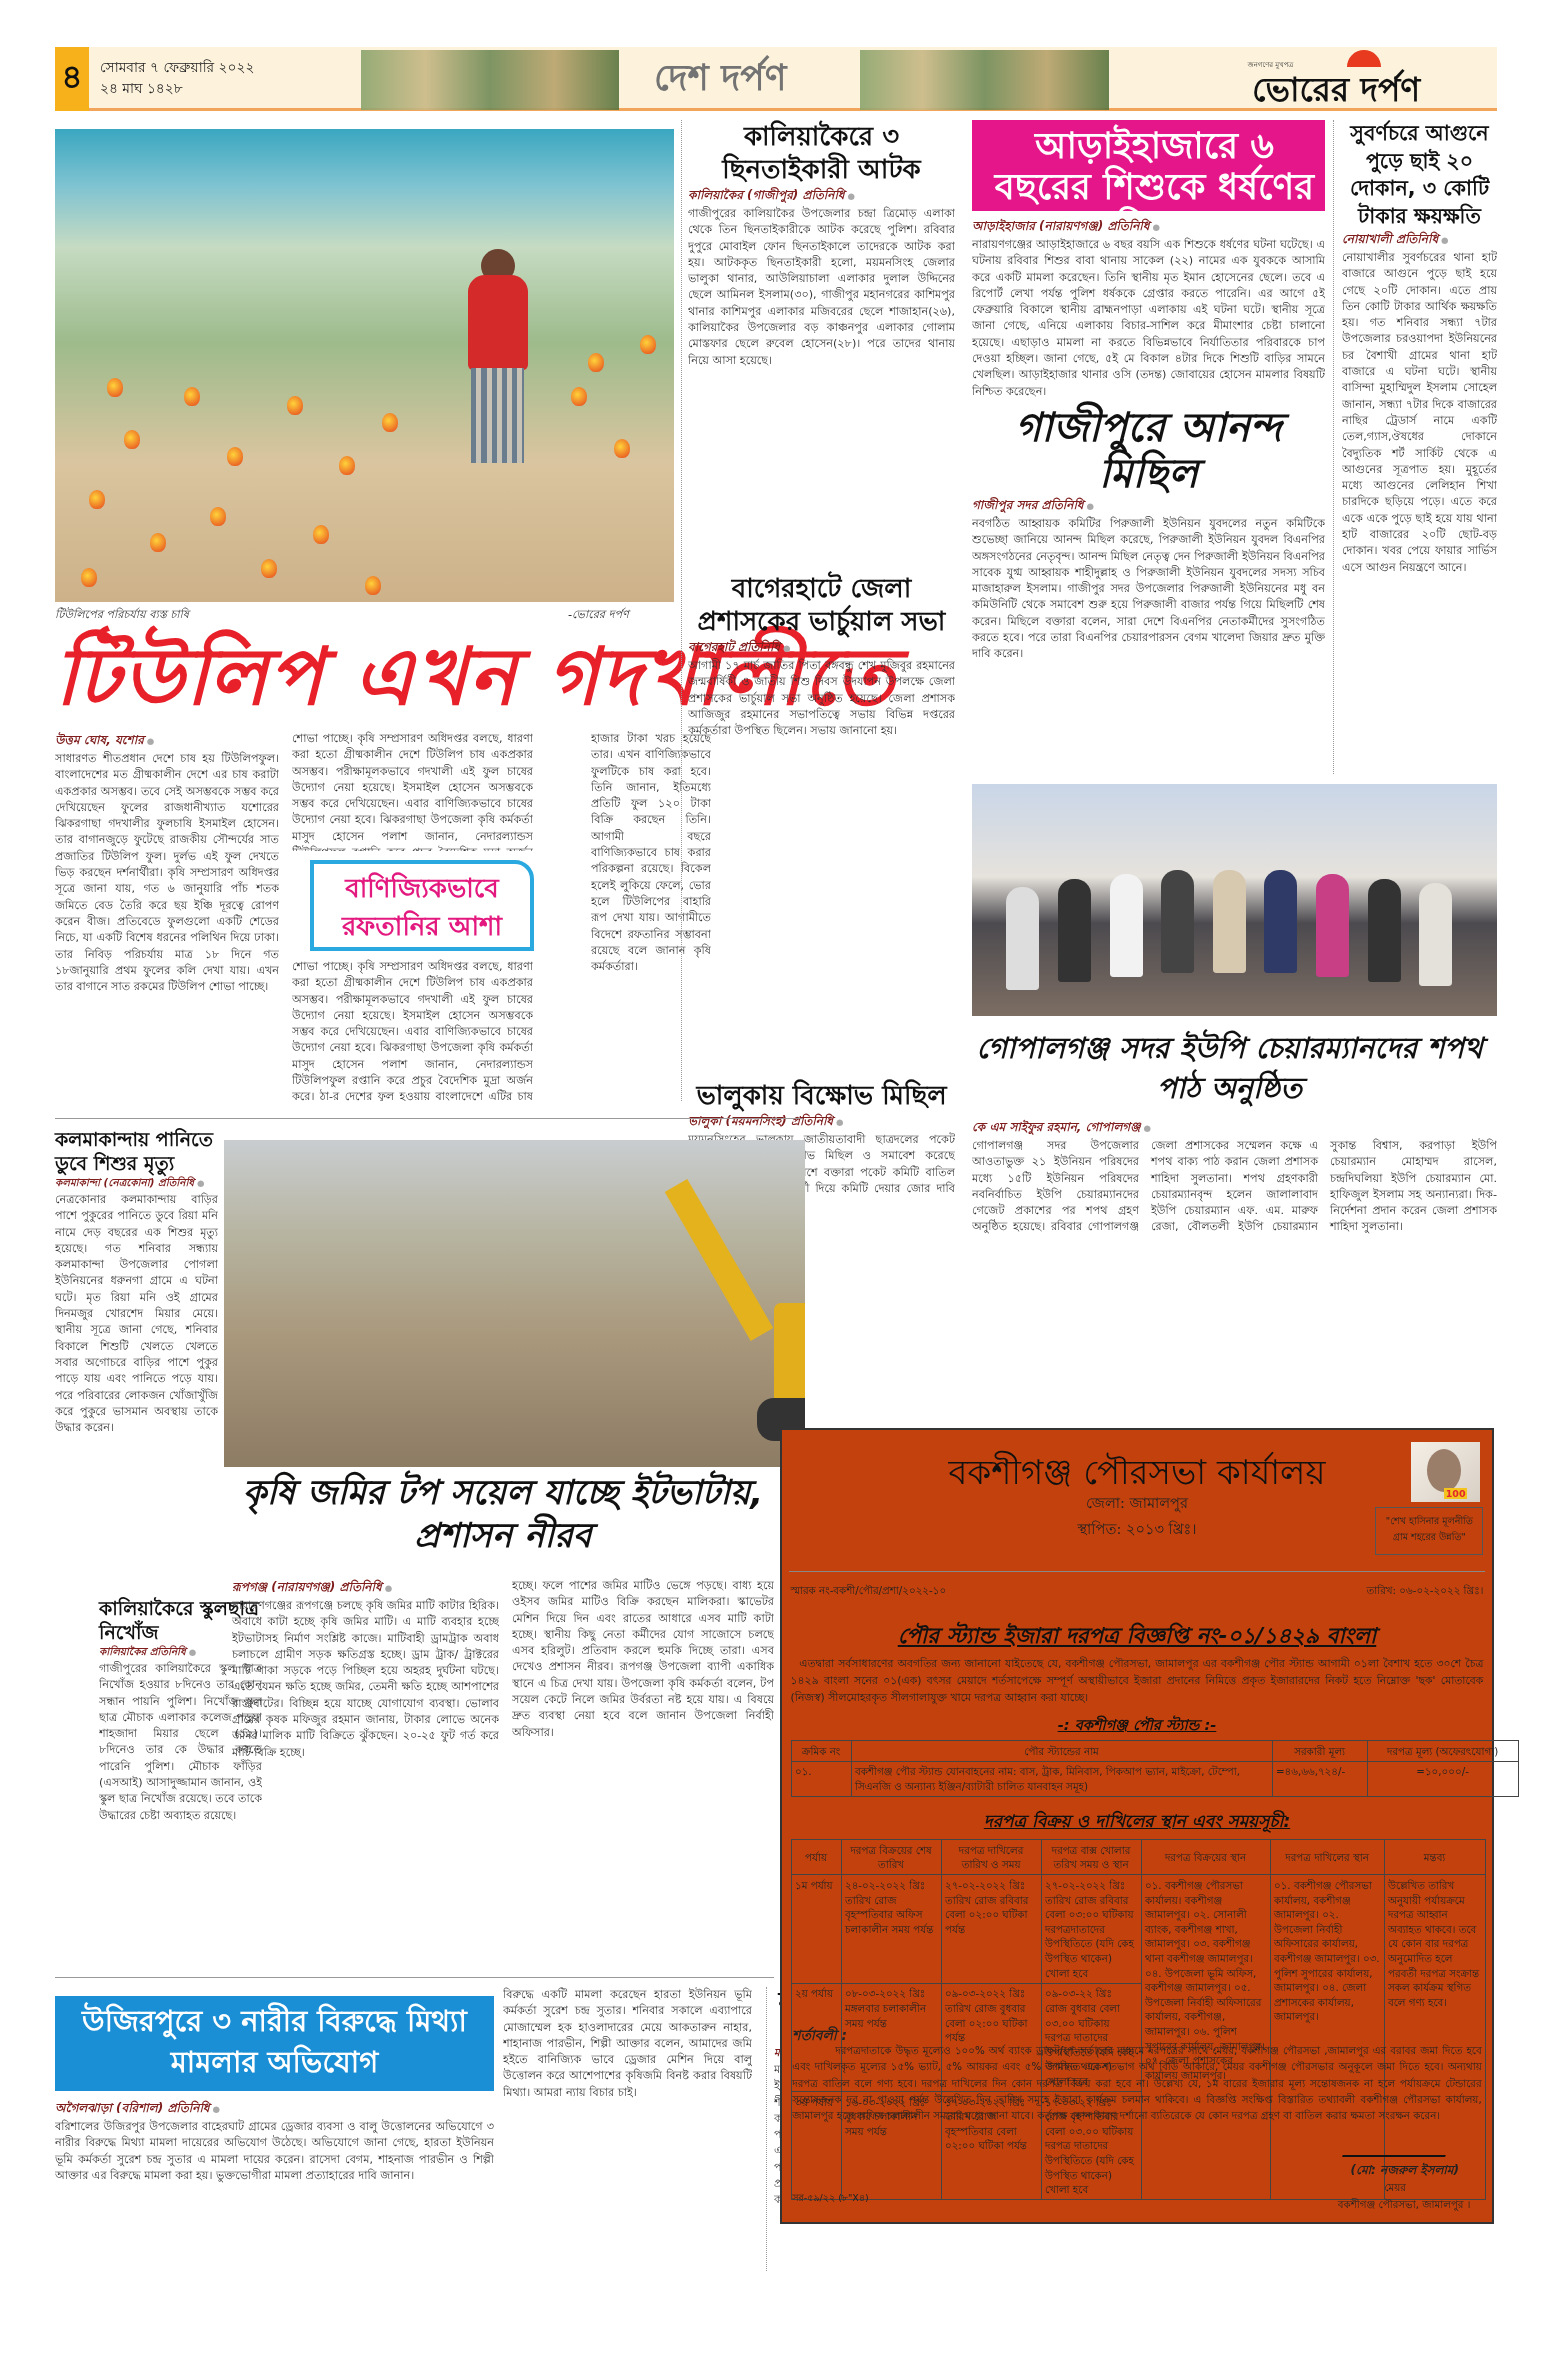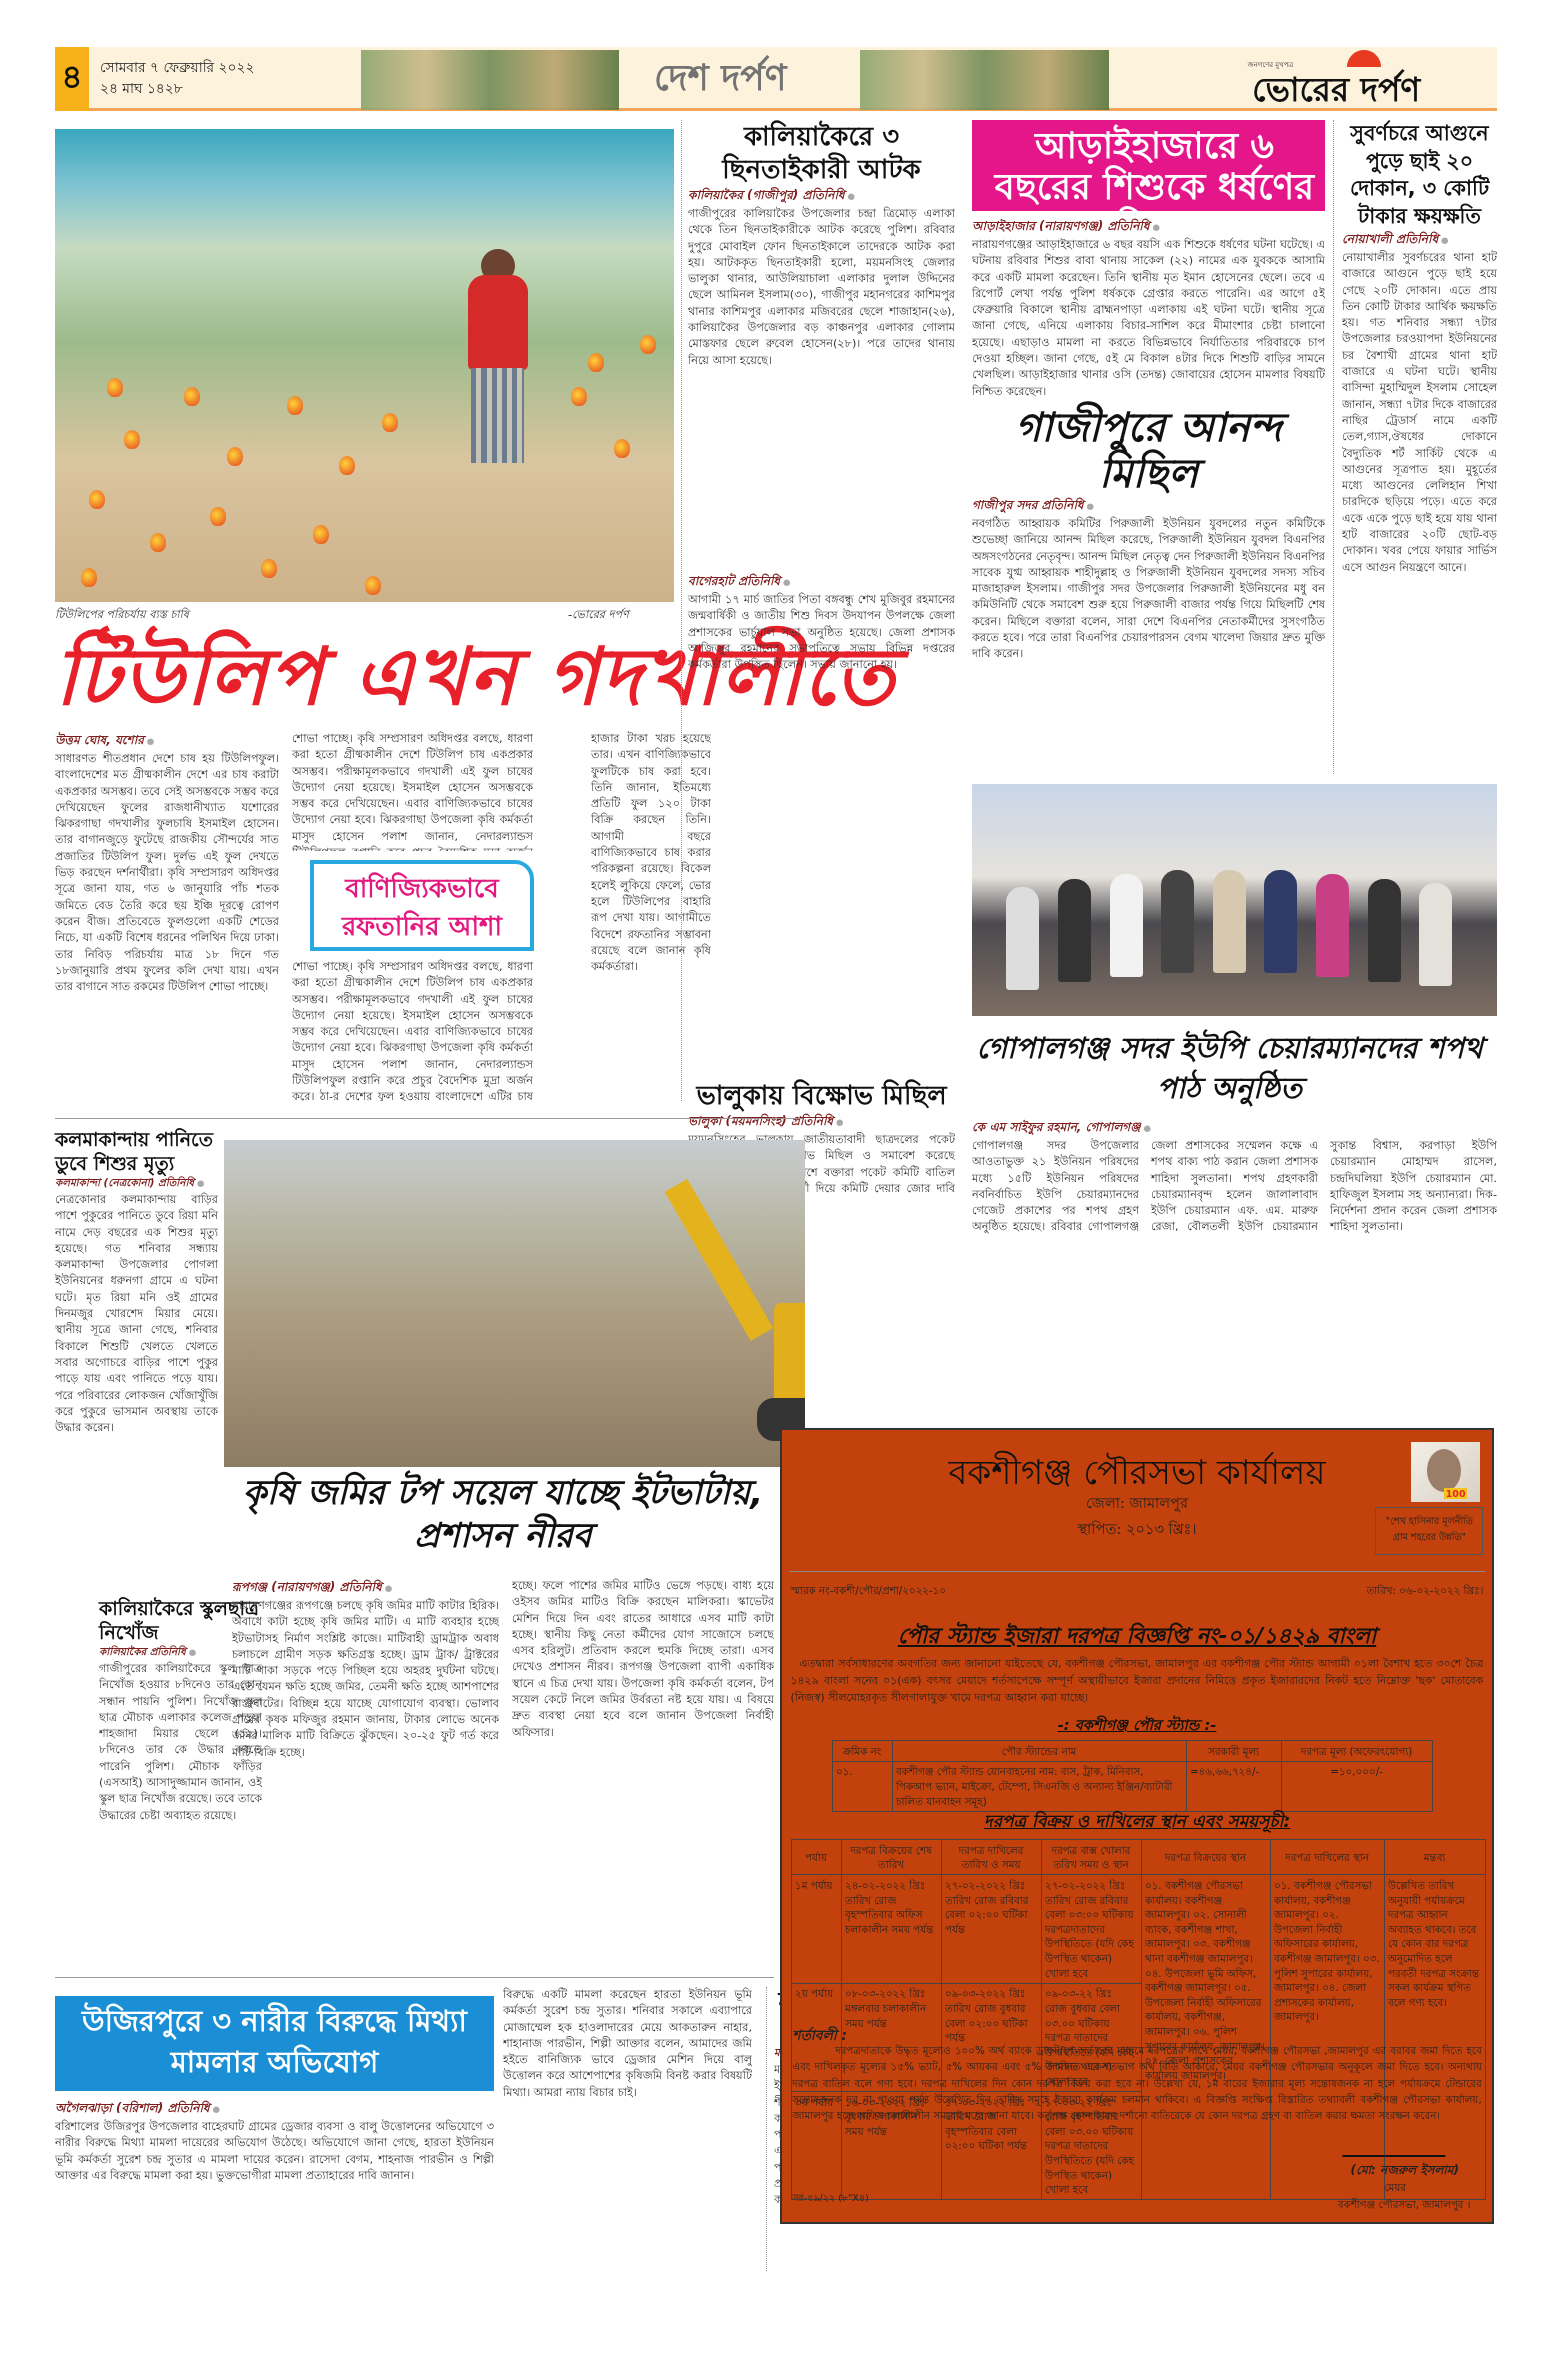--- a/index.html
+++ b/index.html
@@ -109,20 +109,21 @@
 <div class="abs body-text" style="left:292px;top:959px;width:241px;height:142px;">শোভা পাচ্ছে। কৃষি সম্প্রসারণ অধিদপ্তর বলছে, ধারণা করা হতো গ্রীষ্মকালীন দেশে টিউলিপ চাষ একপ্রকার অসম্ভব। পরীক্ষামূলকভাবে গদখালী এই ফুল চাষের উদ্যোগ নেয়া হয়েছে। ইসমাইল হোসেন অসম্ভবকে সম্ভব করে দেখিয়েছেন। এবার বাণিজ্যিকভাবে চাষের উদ্যোগ নেয়া হবে। ঝিকরগাছা উপজেলা কৃষি কর্মকর্তা মাসুদ হোসেন পলাশ জানান, নেদারল্যান্ডস টিউলিপফুল রপ্তানি করে প্রচুর বৈদেশিক মুদ্রা অর্জন করে। ঠা-র দেশের ফুল হওয়ায় বাংলাদেশে এটির চাষ খুবই কঠিন। শ প্রতিকূলতার পরও ইসমাইল হোসেন অনুপ্রেরণা দিয়ে টিউলিপফুল উৎপাদন করেছেন।</div>
 <div class="abs body-text" style="left:547px;top:731px;width:120px;height:370px;margin-left:44px;">হাজার টাকা খরচ হয়েছে তার। এখন বাণিজ্যিকভাবে ফুলটিকে চাষ করা হবে। তিনি জানান, ইতিমধ্যে প্রতিটি ফুল ১২০ টাকা বিক্রি করছেন তিনি। আগামী বছরে বাণিজ্যিকভাবে চাষ করার পরিকল্পনা রয়েছে। বিকেল হলেই লুকিয়ে ফেলে, ভোর হলে টিউলিপের বাহারি রূপ দেখা যায়। আগামীতে বিদেশে রফতানির সম্ভাবনা রয়েছে বলে জানান কৃষি কর্মকর্তারা।</div>
 
 <div class="abs col-rule" style="left:681px;top:120px;height:981px;"></div>
 <div class="abs" style="left:688px;top:120px;width:267px;">
   <div class="h-med">কালিয়াকৈরে ৩ ছিনতাইকারী আটক</div>
   <div class="byline">কালিয়াকৈর (গাজীপুর) প্রতিনিধি</div>
   <div class="body-text" style="height:292px;">গাজীপুরের কালিয়াকৈর উপজেলার চন্দ্রা ত্রিমোড় এলাকা থেকে তিন ছিনতাইকারীকে আটক করেছে পুলিশ। রবিবার দুপুরে মোবাইল ফোন ছিনতাইকালে তাদেরকে আটক করা হয়। আটককৃত ছিনতাইকারী হলো, ময়মনসিংহ জেলার ভালুকা থানার, আউলিয়াচালা এলাকার দুলাল উদ্দিনের ছেলে আমিনল ইসলাম(৩০), গাজীপুর মহানগরের কাশিমপুর থানার কাশিমপুর এলাকার মজিবরের ছেলে শাজাহান(২৬), কালিয়াকৈর উপজেলার বড় কাঞ্চনপুর এলাকার গোলাম মোস্তফার ছেলে রুবেল হোসেন(২৮)। পরে তাদের থানায় নিয়ে আসা হয়েছে।</div>
 </div>
 <div class="abs" style="left:688px;top:572px;width:267px;">
+  <div class="h-med">বাগেরহাটে জেলা প্রশাসকের ভার্চুয়াল সভা</div>
   <div class="byline">বাগেরহাট প্রতিনিধি</div>
   <div class="body-text" style="height:378px;">আগামী ১৭ মার্চ জাতির পিতা বঙ্গবন্ধু শেখ মুজিবুর রহমানের জন্মবার্ষিকী ও জাতীয় শিশু দিবস উদযাপন উপলক্ষে জেলা প্রশাসকের ভার্চুয়াল সভা অনুষ্ঠিত হয়েছে। জেলা প্রশাসক আজিজুর রহমানের সভাপতিত্বে সভায় বিভিন্ন দপ্তরের কর্মকর্তারা উপস্থিত ছিলেন। সভায় জানানো হয়।</div>
 </div>
 <div class="abs" style="left:688px;top:1079px;width:267px;">
   <div class="h-med">ভালুকায় বিক্ষোভ মিছিল</div>
   <div class="byline">ভালুকা (ময়মনসিংহ) প্রতিনিধি</div>
   <div class="body-text" style="height:284px;">ময়মনসিংহের ভালুকায় জাতীয়তাবাদী ছাত্রদলের পকেট কমিটির প্রতিবাদে বিক্ষোভ মিছিল ও সমাবেশ করেছে ছাত্রদলের একাংশ। সমাবেশে বক্তারা পকেট কমিটি বাতিল করে প্রকৃত ছাত্রদলের কর্মী দিয়ে কমিটি দেয়ার জোর দাবি জানান।</div>
 </div>
 
 <div class="abs pink-box">আড়াইহাজারে ৬ বছরের শিশুকে ধর্ষণের অভিযোগ</div>
@@ -211,21 +212,21 @@
     <div>"শেখ হাসিনার মূলনীতি</div>
     <div>গ্রাম শহরের উন্নতি"</div>
   </div>
   <div class="ad-rule"></div>
   <div style="position:absolute;left:8.6px;top:153px;font-size:10.3px;">স্মারক নং-বকশী/পৌর/প্রশা/২০২২-১০</div>
   <div style="position:absolute;right:8.6px;top:153px;font-size:10.3px;">তারিখ: ০৬-০২-২০২২ খ্রিঃ।</div>
   <div class="u-title" style="top:189px;font-size:21.5px;">পৌর স্ট্যান্ড ইজারা দরপত্র বিজ্ঞপ্তি নং-০১/১৪২৯ বাংলা</div>
   <div style="position:absolute;left:8.6px;right:8.6px;top:225px;font-size:10.8px;line-height:17px;text-align:justify;text-indent:8.6px;">এতদ্বারা সর্বসাধারণের অবগতির জন্য জানানো যাইতেছে যে, বকশীগঞ্জ পৌরসভা, জামালপুর এর বকশীগঞ্জ পৌর স্ট্যান্ড আগামী ০১লা বৈশাখ হতে ৩০শে চৈত্র ১৪২৯ বাংলা সনের ০১(এক) বৎসর মেয়াদে শর্তসাপেক্ষে সম্পূর্ণ অস্থায়ীভাবে ইজারা প্রদানের নিমিত্তে প্রকৃত ইজারারদের নিকট হতে নিম্নোক্ত 'ছক' মোতাবেক (নিজস্ব) সীলমোহরকৃত সীলগালাযুক্ত খামে দরপত্র আহ্বান করা যাচ্ছে।</div>
   <div class="u-title" style="top:284px;font-size:14.6px;">-: বকশীগঞ্জ পৌর স্ট্যান্ড :-</div>
 
-  <table class="ad-table" style="position:absolute;left:8.6px;top:310px;width:601px;margin-left:41px;">
+  <table class="ad-table" style="position:absolute;left:8.6px;top:310px;width:728px;">
     <tbody>
         <tr>
       <th style="width:60px">ক্রমিক নং</th>
       <th>পৌর স্ট্যান্ডের নাম</th>
       <th style="width:95px">সরকারী মূল্য</th>
       <th style="width:151px">দরপত্র মূল্য (অফেরৎযোগ্য)</th>
     </tr>
     <tr>
       <td>০১.</td>
       <td>বকশীগঞ্জ পৌর স্ট্যান্ড যোনবাহনের নাম: বাস, ট্রাক, মিনিবাস, পিকআপ ভ্যান, মাইক্রো, টেম্পো, সিএনজি ও অন্যান্য ইঞ্জিন/ব্যাটারী চালিত যানবাহন সমূহ)</td>

